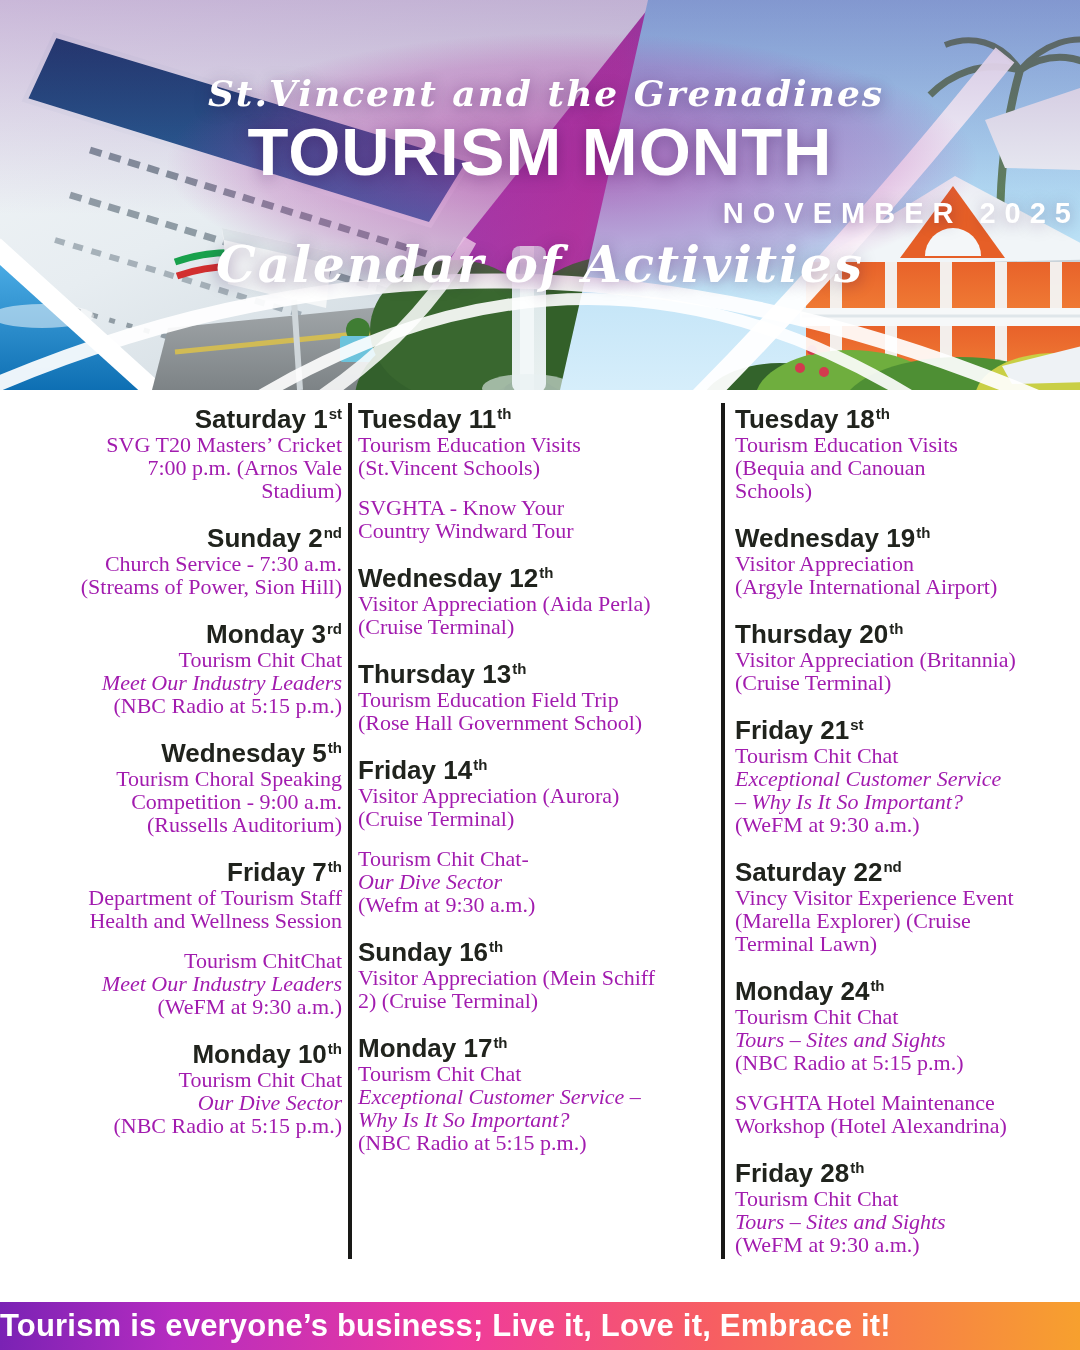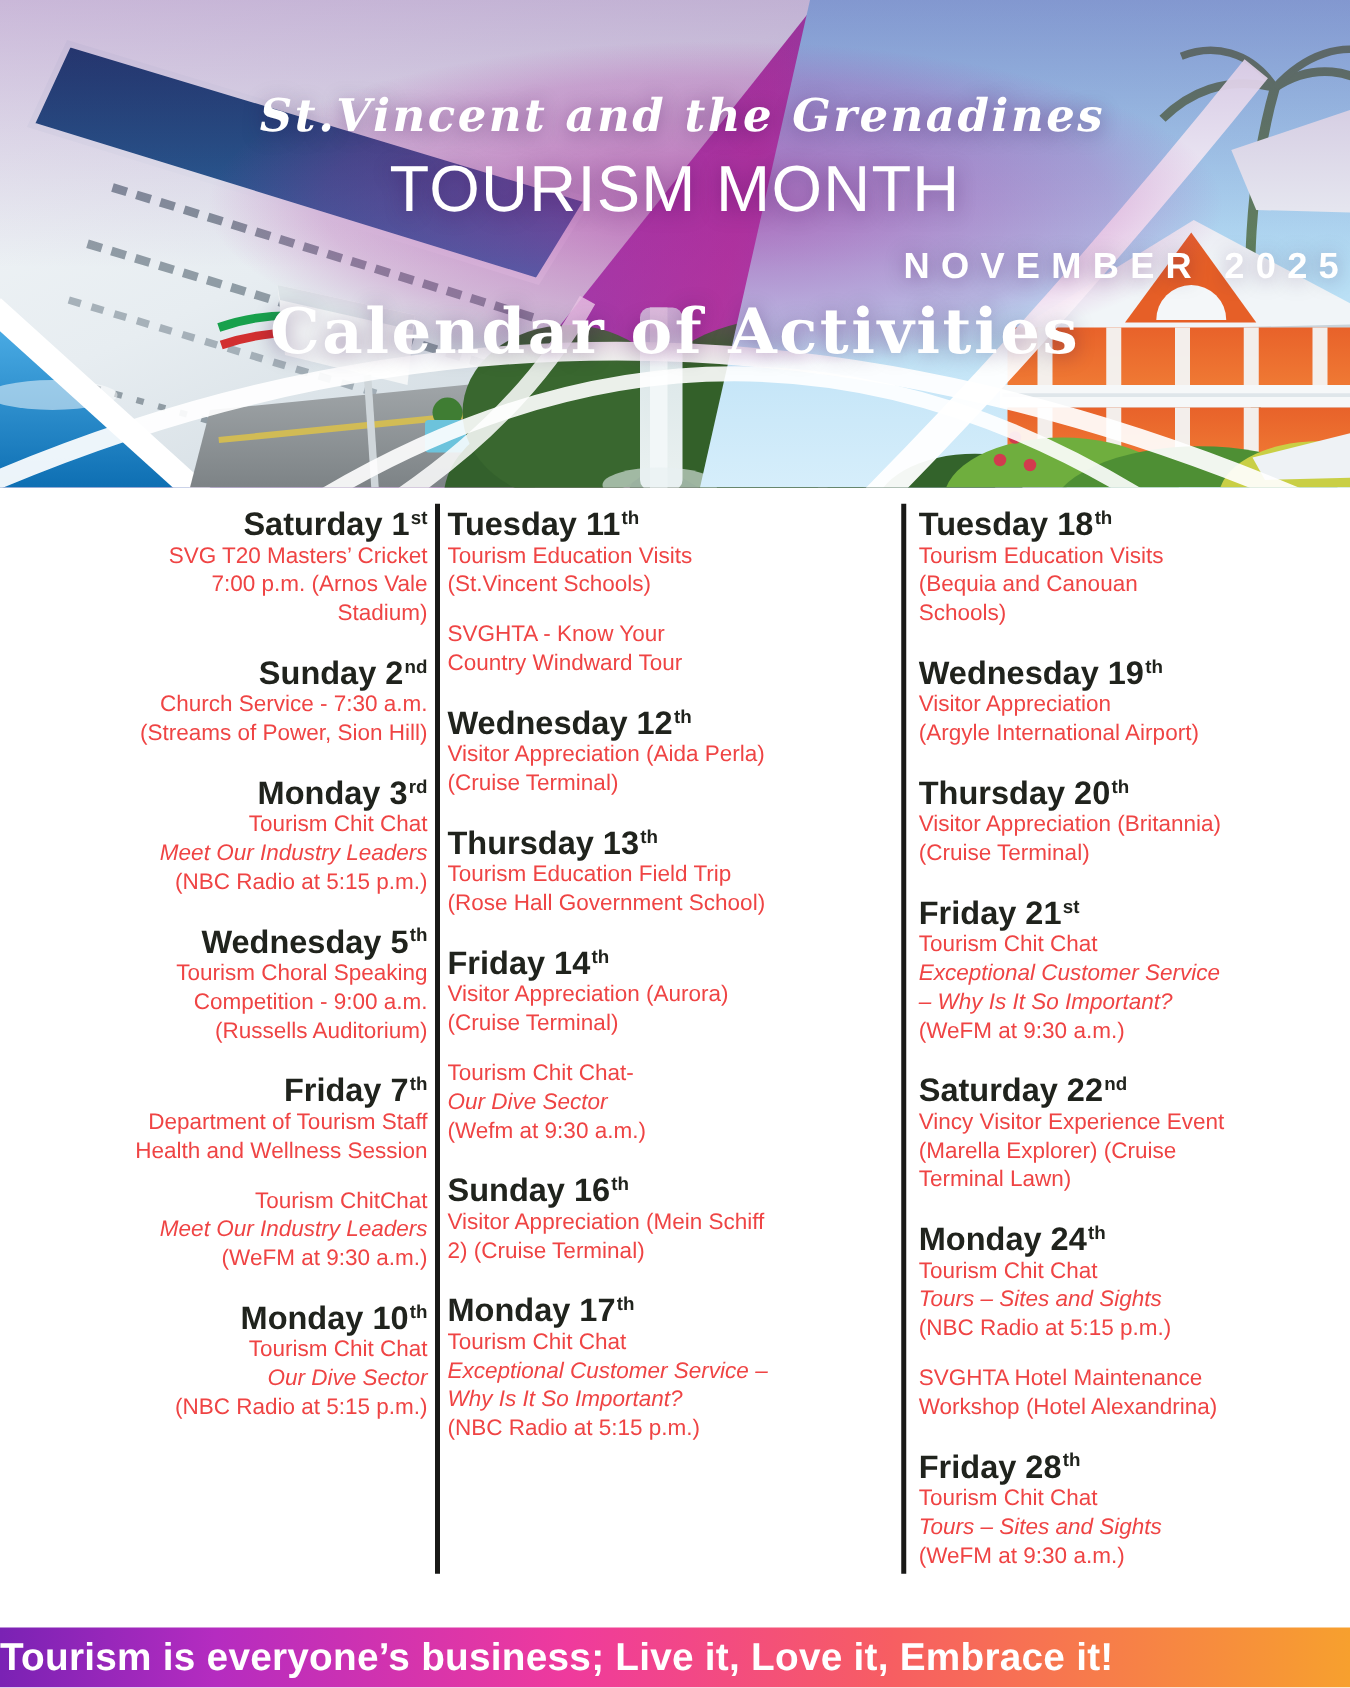--- a/index.html
+++ b/index.html
@@ -21,41 +21,41 @@
   }
   .hero-text{
     position:absolute;left:0;right:0;top:70px;z-index:3;text-align:center;color:#fff;
     text-shadow:0 2px 16px rgba(45,0,70,.38);
   }
   .hero-tagline{
     font-family:"DejaVu Serif",serif;font-style:italic;font-weight:600;
     font-size:36px;line-height:46px;letter-spacing:2px;padding-left:12px;
   }
   .hero-title{
-    font-size:52px;line-height:68px;font-weight:400;letter-spacing:1px;margin-top:2px;
+    font-size:67px;line-height:68px;font-weight:700;letter-spacing:1px;margin-top:2px;
   }
   .hero-month{
     font-size:29px;line-height:34px;font-weight:800;letter-spacing:9px;margin-top:10px;text-align:right;
   }
   .hero-script{
-    font-family:"DejaVu Serif",serif;font-weight:600;
+    font-family:"DejaVu Serif",serif;font-style:italic;font-weight:600;
     font-size:50px;line-height:58px;letter-spacing:2px;margin-top:6px;
   }
   
   .col{position:absolute;top:405px;color:#24271f;}
   .col-1{left:18px;width:324px;text-align:right;}
   .col-2{left:358px;width:352px;}
   .col-3{left:735px;width:334px;}
   .vdiv{position:absolute;top:403px;width:4px;height:856px;background:#191917;}
   .vdiv-1{left:348px;}
   .vdiv-2{left:721px;}
   .entry{margin-bottom:22px;}
   .day{font-size:26px;line-height:28px;font-weight:800;color:#20231d;}
   .day sup{font-size:15px;font-weight:800;position:relative;top:-9px;vertical-align:baseline;line-height:0;margin-left:1px;}
-  .line{font-size:18px;line-height:23px;color:#ef4444;}
+  .line{font-size:22px;line-height:23px;color:#a21caf;font-family:Liberation Serif, serif;}
   .line.it{font-style:italic;}
   .line.gap{margin-top:17px;}
   
   .footer{
     position:absolute;left:0;bottom:0;width:1080px;height:48px;
     display:flex;align-items:center;justify-content:flex-start;
     background:linear-gradient(90deg,#7a22b4 0%,#b52cc0 16%,#ef3a9d 42%,#f75e62 66%,#f7a02e 100%);
   }
   .footer-text{color:#fff;font-weight:700;font-size:31px;letter-spacing:0.2px;}
 </style>

